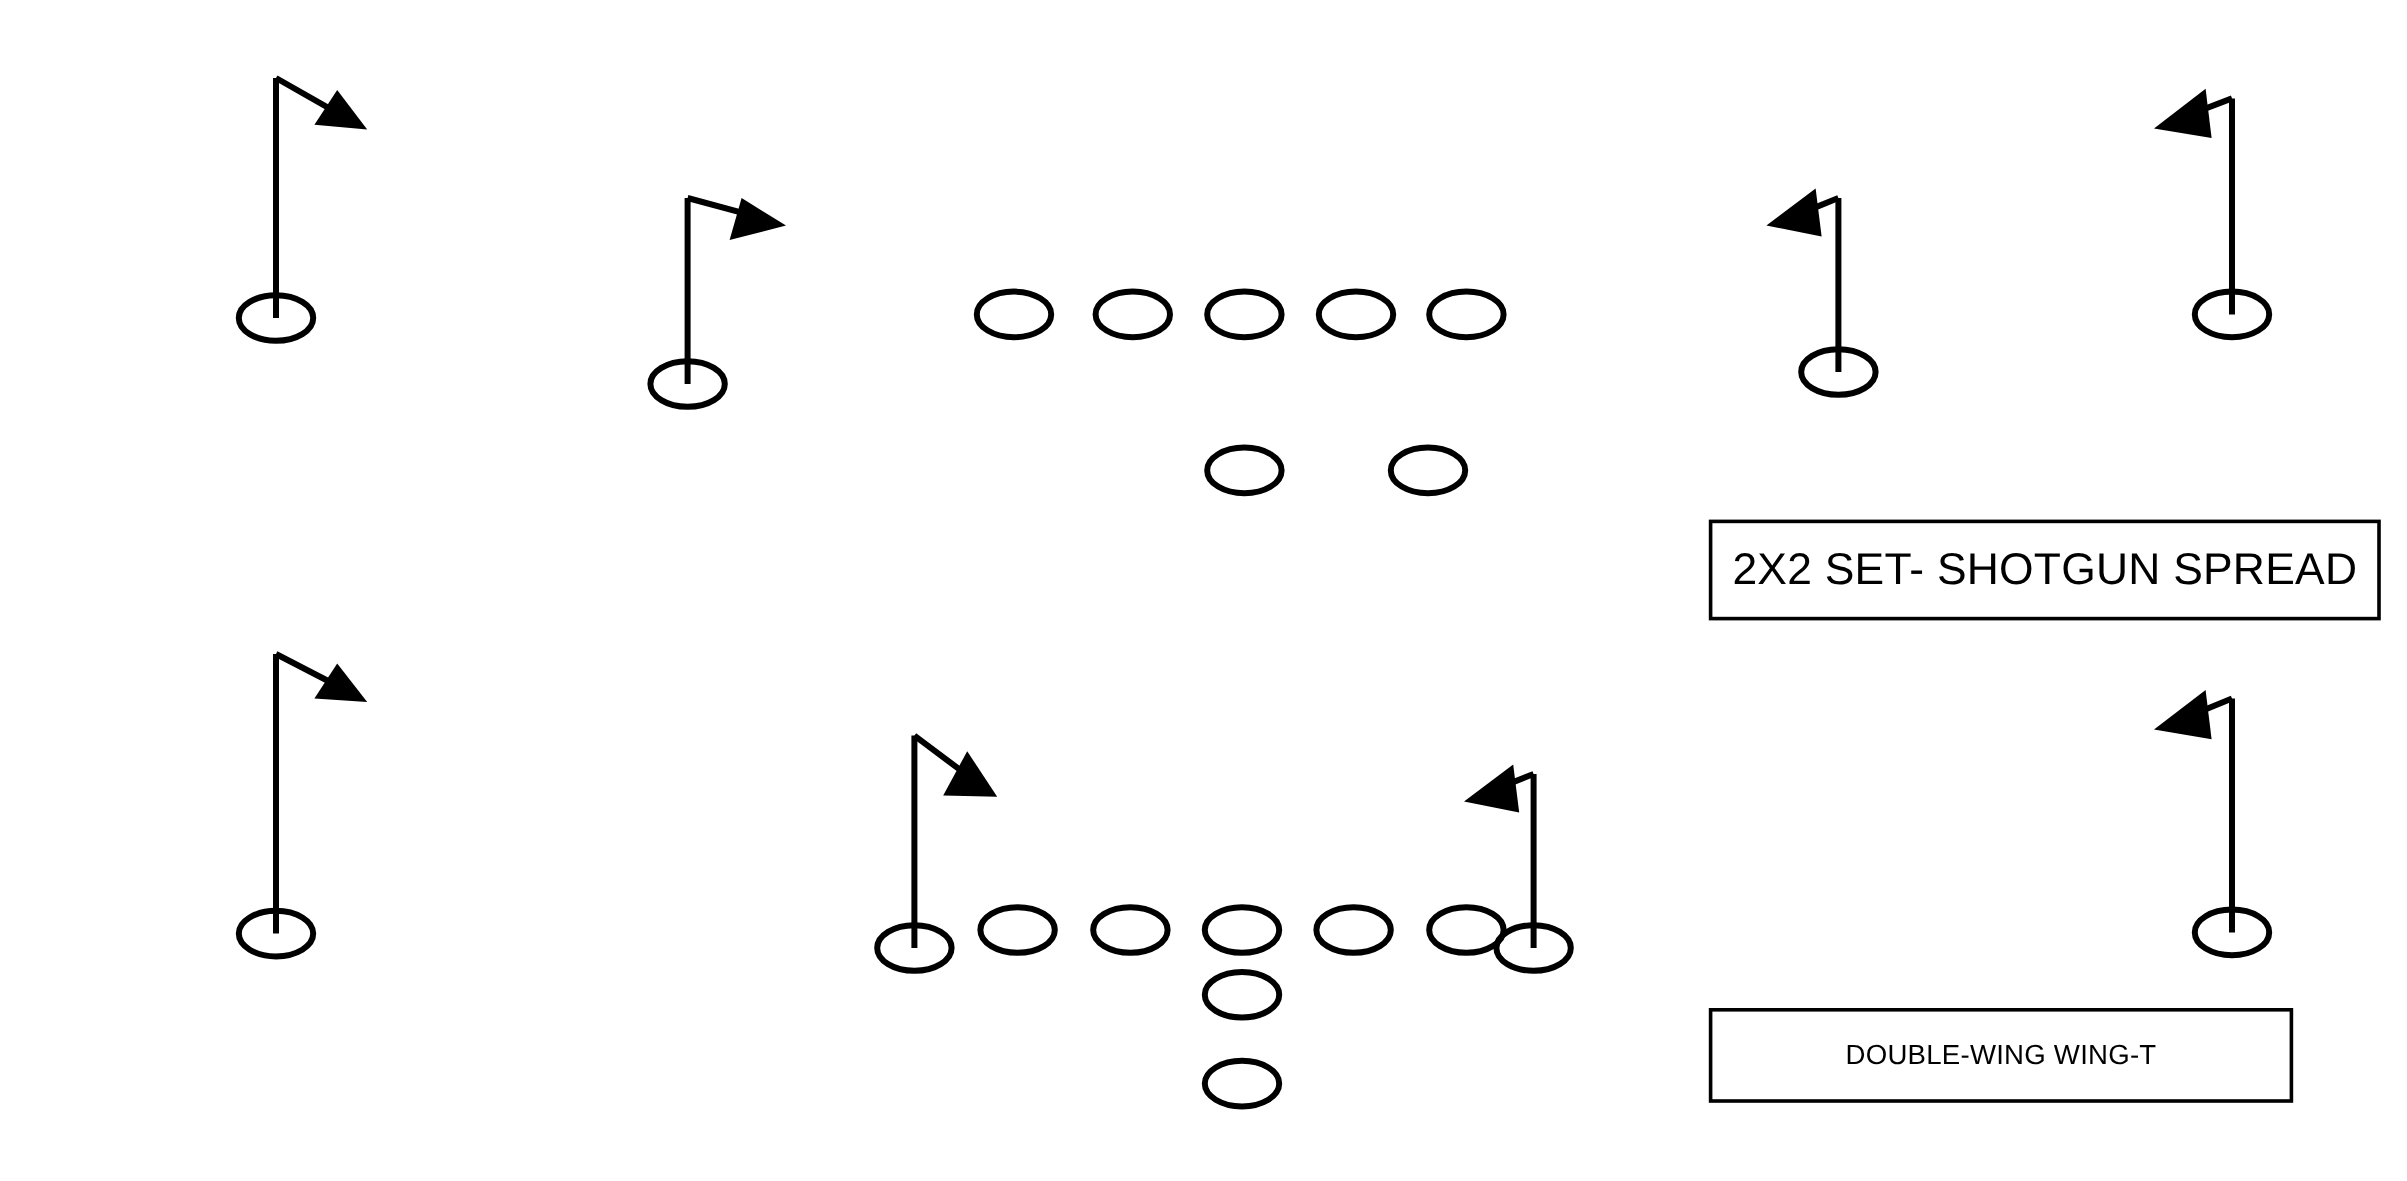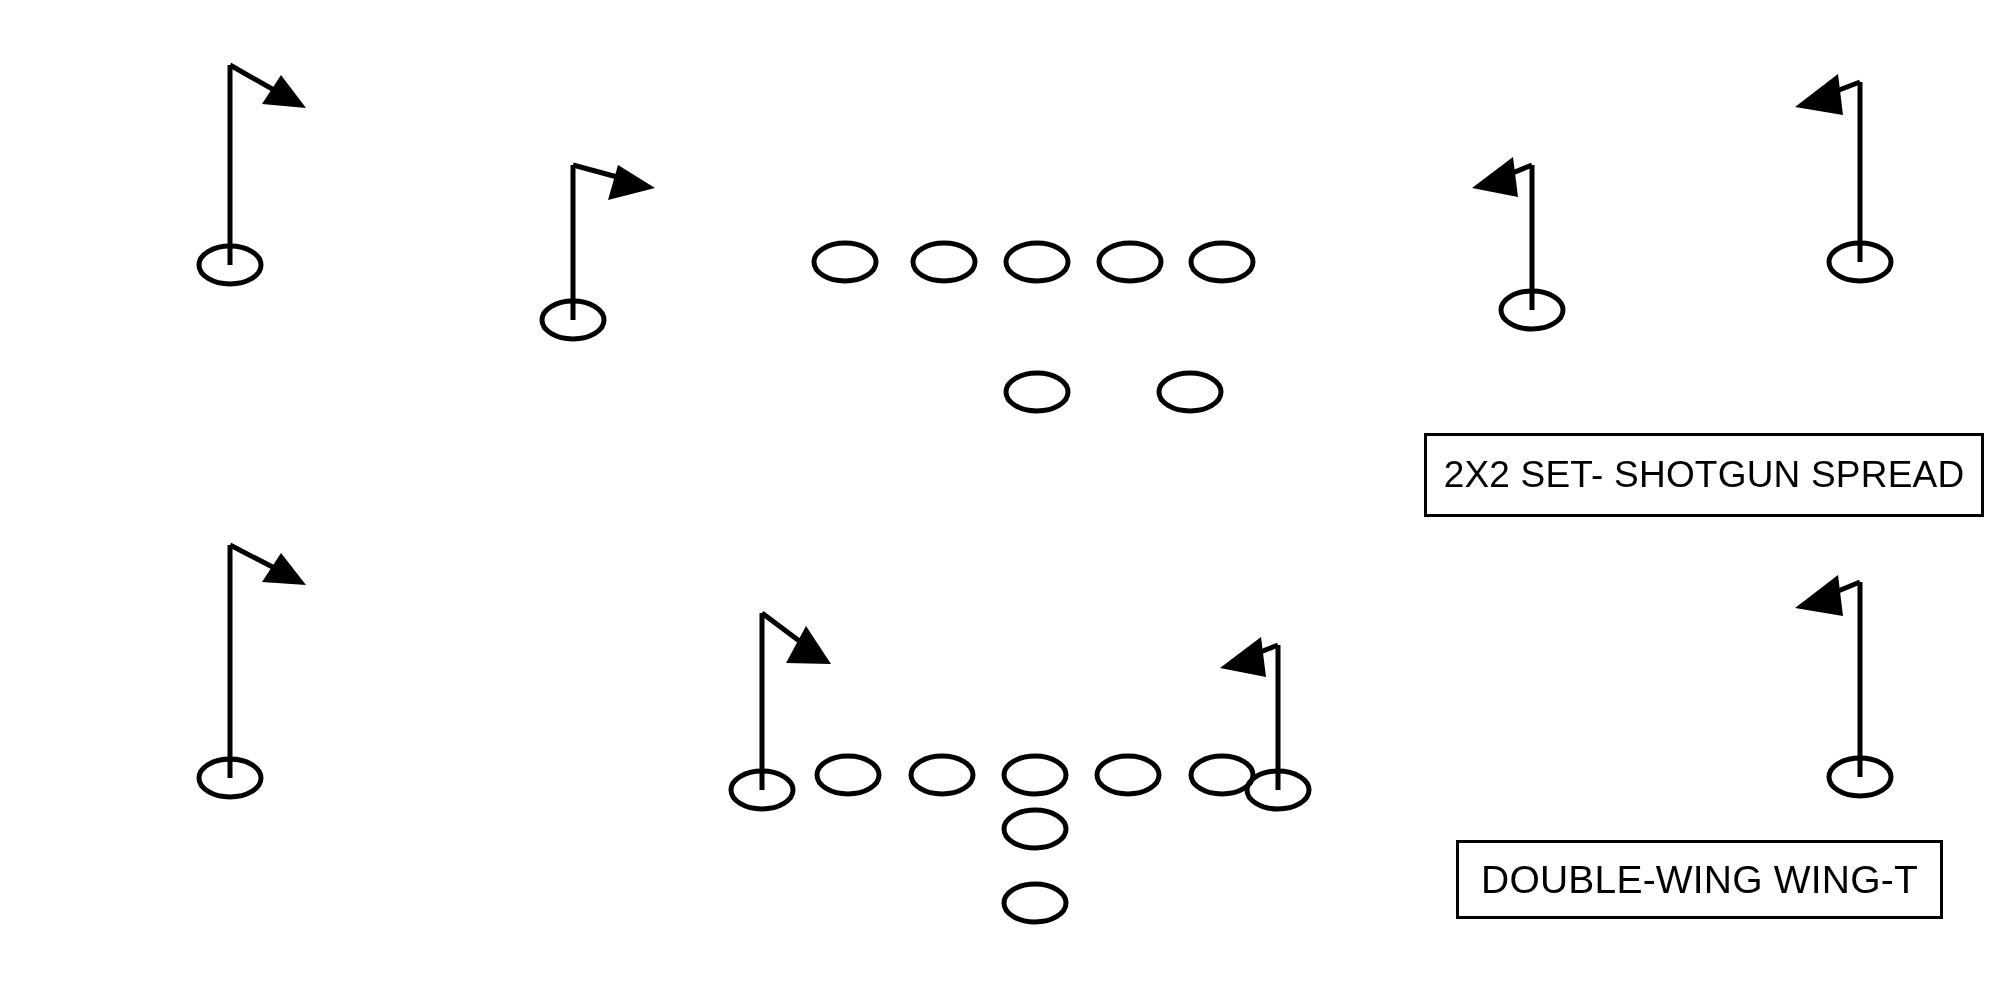--- a/index.html
+++ b/index.html
@@ -39,25 +39,25 @@
     white-space: nowrap;
   }
   #label-box-1 {
     left: 1424px;
     top: 433px;
     width: 560px;
     height: 84px;
     font-size: 37px;
   }
   #label-box-2 {
-    left: 1456px;
+    left: 1424px;
     top: 840px;
     width: 487px;
     height: 79px;
-    font-size: 39px;
+    font-size: 23px;
   }
 </style>
 </head>
 <body>
 
 <div id="canvas">
 
   <svg id="playboard" viewBox="0 0 2006 984" xmlns="http://www.w3.org/2000/svg">
 
     <g>

